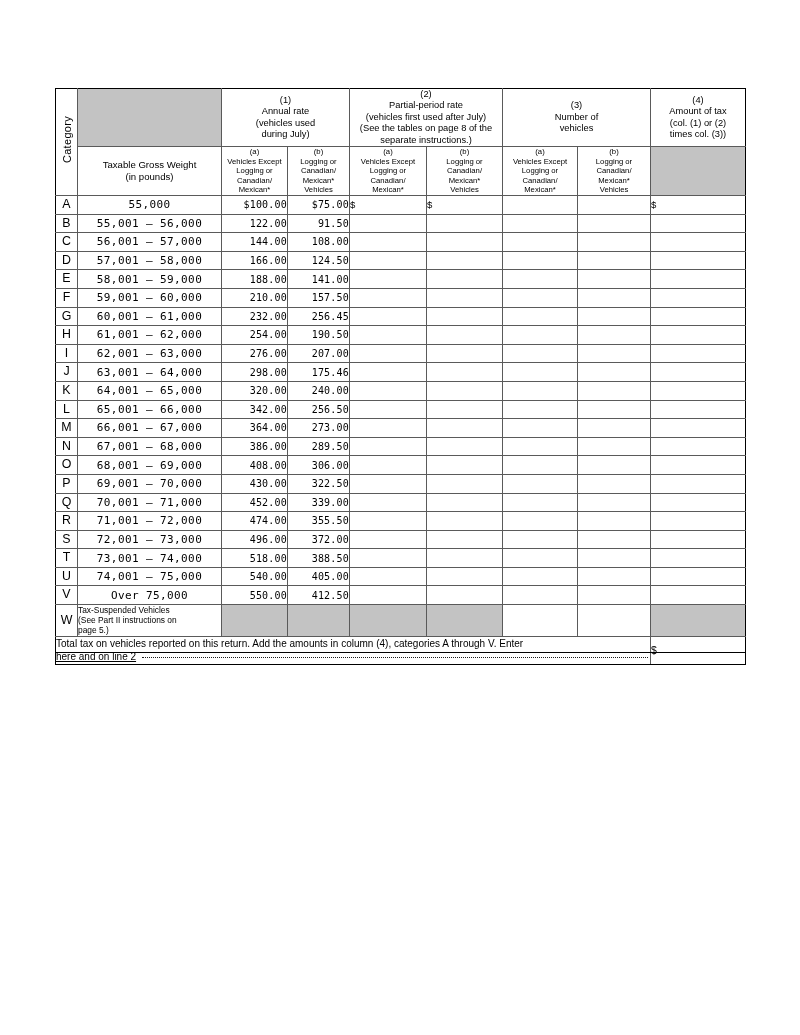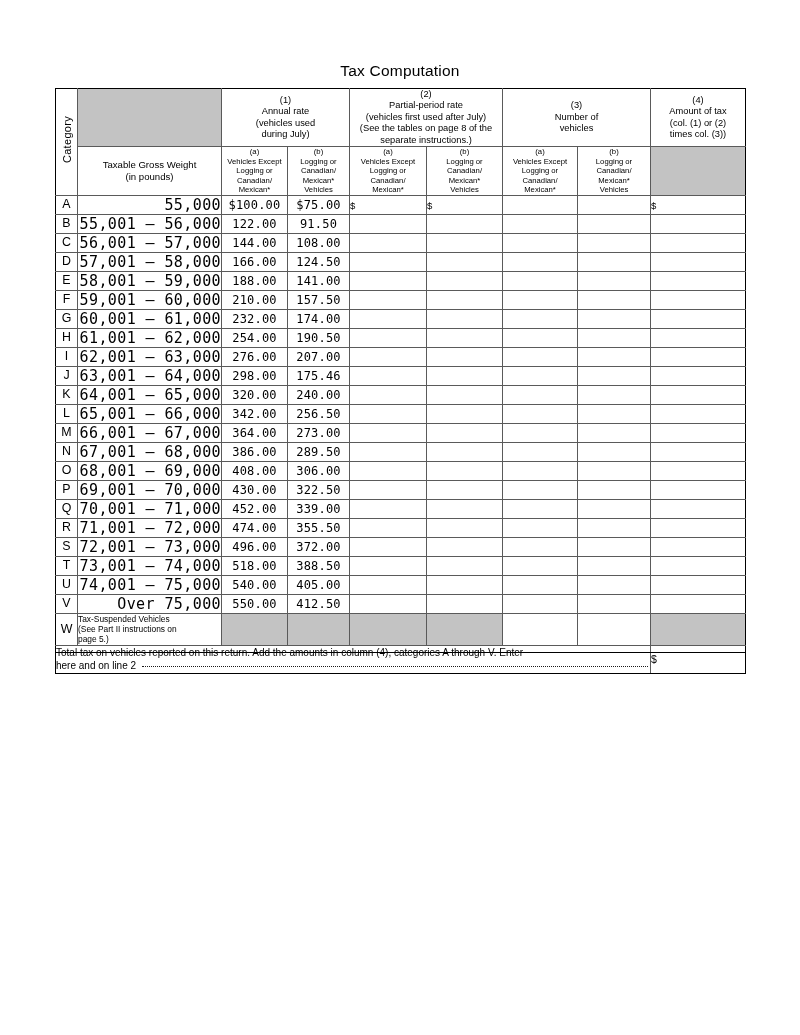--- a/index.html
+++ b/index.html
@@ -116,29 +116,29 @@
   }
 
   
   .r-cat {
     text-align: center;
     font-size: 12.4px;
     height: 17.6px;
     line-height: 17.6px;
   }
   .r-wt {
+    text-align: center;
+    font-family: "DejaVu Sans Mono", monospace;
+    font-size: 11px;
+    letter-spacing: 0.4px;
+  }
+  .r-rate {
     text-align: right;
     font-family: "DejaVu Sans Mono", monospace;
-    font-size: 15px;
-    letter-spacing: 0.4px;
-  }
-  .r-rate {
-    text-align: center;
-    font-family: "DejaVu Sans Mono", monospace;
-    font-size: 12px;
+    font-size: 10px;
     padding-right: 4px;
     letter-spacing: 0.2px;
   }
   .r-blank {
     text-align: left;
     font-size: 9.5px;
     padding-left: 3px;
   }
 
   
@@ -158,20 +158,21 @@
     font-size: 10px;
     line-height: 13.5px;
     padding: 2px 4px 3px 2px;
     text-align: left;
     vertical-align: top;
   }
   .tot-line2 {
     display: flex;
     align-items: baseline;
     white-space: nowrap;
+    text-decoration: underline;
   }
   .leader {
     flex: 1;
     margin-left: 6px;
     margin-right: 2px;
     position: relative;
     height: 10px;
   }
   .leader::after {
     content: "";
@@ -212,21 +213,20 @@
     font-size: 7.9px;
     letter-spacing: 0.05px;
   }
 </style>
 </head>
 <body>
 
 <div class="page">
 
 
-  <div class="title">Tax Computation</div>
 
   <table class="tbl">
     <colgroup>
       <col style="width:22px">
       <col style="width:144px">
       <col style="width:66px">
       <col style="width:62px">
       <col style="width:77px">
       <col style="width:76px">
       <col style="width:75px">
@@ -381,21 +381,21 @@
           <td class="r-blank"></td>
           <td class="r-blank"></td>
           <td class="r-blank"></td>
           <td class="r-blank"></td>
           <td class="r-blank outer-r"></td>
         </tr>
         <tr>
           <td class="r-cat outer-l">G</td>
           <td class="r-wt">60,001 – 61,000</td>
           <td class="r-rate">232.00</td>
-          <td class="r-rate">174.00</td>
+          <td class="r-rate">256.45</td>
           <td class="r-blank"></td>
           <td class="r-blank"></td>
           <td class="r-blank"></td>
           <td class="r-blank"></td>
           <td class="r-blank outer-r"></td>
         </tr>
         <tr>
           <td class="r-cat outer-l">H</td>
           <td class="r-wt">61,001 – 62,000</td>
           <td class="r-rate">254.00</td>

